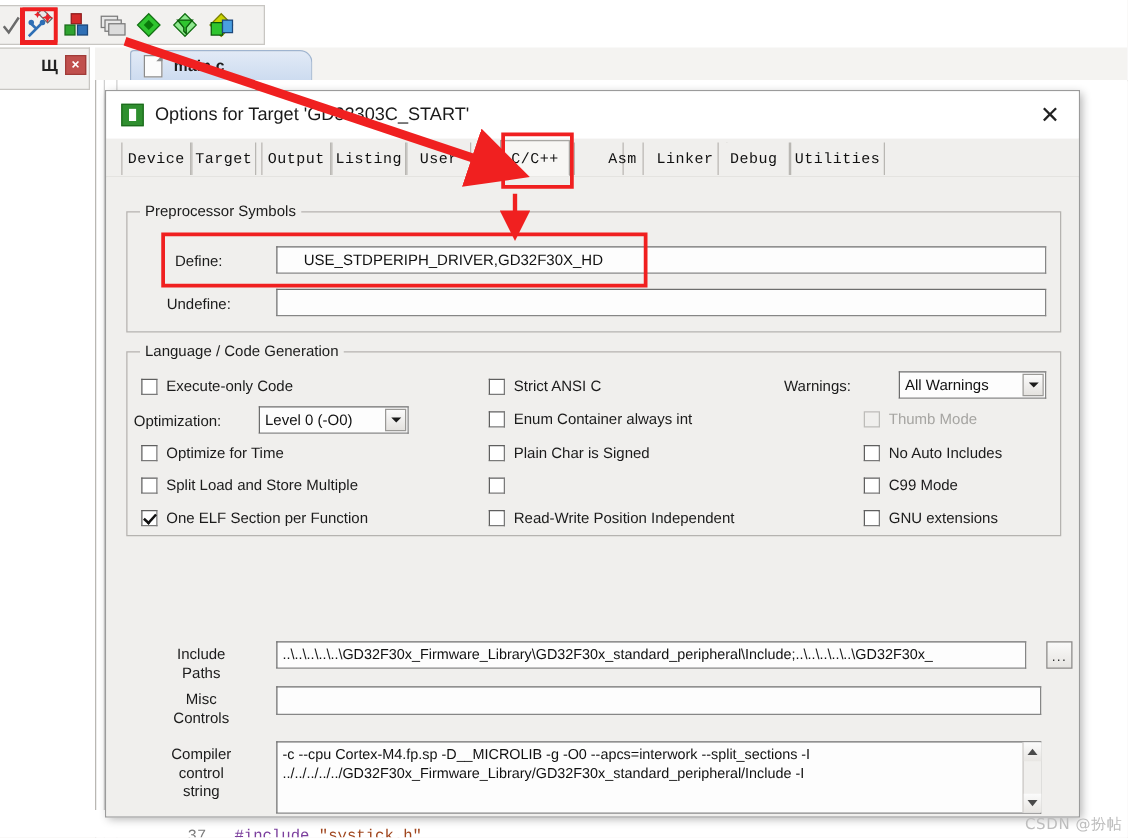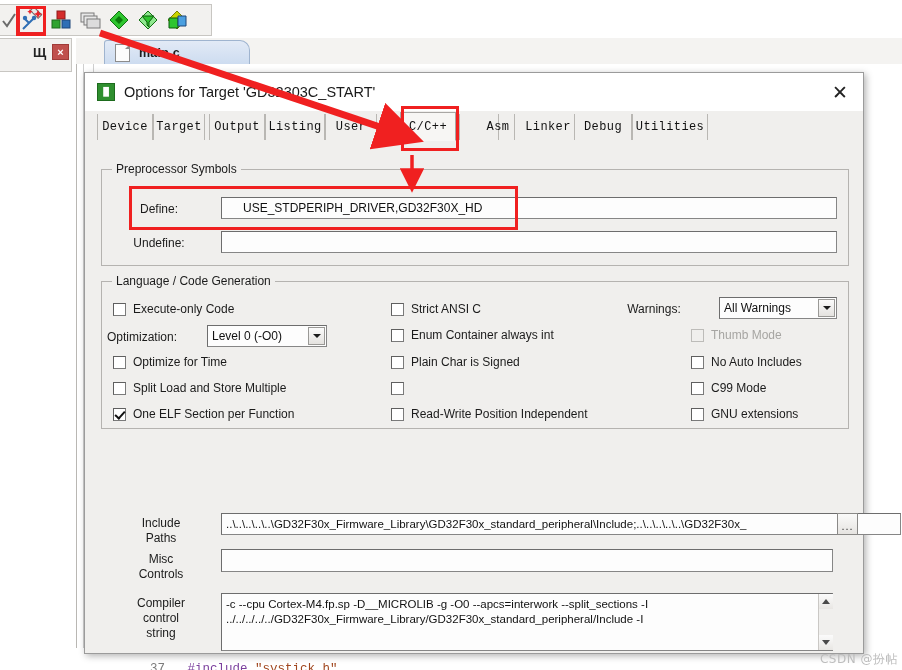--- a/index.html
+++ b/index.html
@@ -386,21 +386,21 @@
     <span class="lbl" style="left:626px;top:214px;">No Auto Includes</span>
 
     <span class="cbx" style="left:606px;top:241px;"></span>
     <span class="lbl" style="left:626px;top:240px;">C99 Mode</span>
 
     <span class="cbx" style="left:606px;top:267px;"></span>
     <span class="lbl" style="left:626px;top:266px;">GNU extensions</span>
 
     <span class="lbl-r" style="left:22px;top:375px;width:108px;">Include</span>
     <span class="lbl-r" style="left:22px;top:390px;width:108px;">Paths</span>
-    <div class="tfield" style="left:136px;top:372px;width:680px;height:22px;font-size:11.5px;">..\..\..\..\..\GD32F30x_Firmware_Library\GD32F30x_standard_peripheral\Include;..\..\..\..\..\GD32F30x_</div>
+    <div class="tfield" style="left:136px;top:372px;width:600px;height:22px;font-size:11.5px;">..\..\..\..\..\GD32F30x_Firmware_Library\GD32F30x_standard_peripheral\Include;..\..\..\..\..\GD32F30x_</div>
     <div class="dotsbtn" style="left:752px;top:372px;width:21px;height:22px;">...</div>
 
     <span class="lbl-r" style="left:22px;top:411px;width:108px;">Misc</span>
     <span class="lbl-r" style="left:22px;top:426px;width:108px;">Controls</span>
     <div class="tfield" style="left:136px;top:408px;width:612px;height:23px;"></div>
 
     <span class="lbl-r" style="left:22px;top:455px;width:108px;">Compiler</span>
     <span class="lbl-r" style="left:22px;top:470px;width:108px;">control</span>
     <span class="lbl-r" style="left:22px;top:485px;width:108px;">string</span>
     <div class="tarea" style="left:136px;top:452px;width:612px;height:58px;">-c --cpu Cortex-M4.fp.sp -D__MICROLIB -g -O0 --apcs=interwork --split_sections -I

